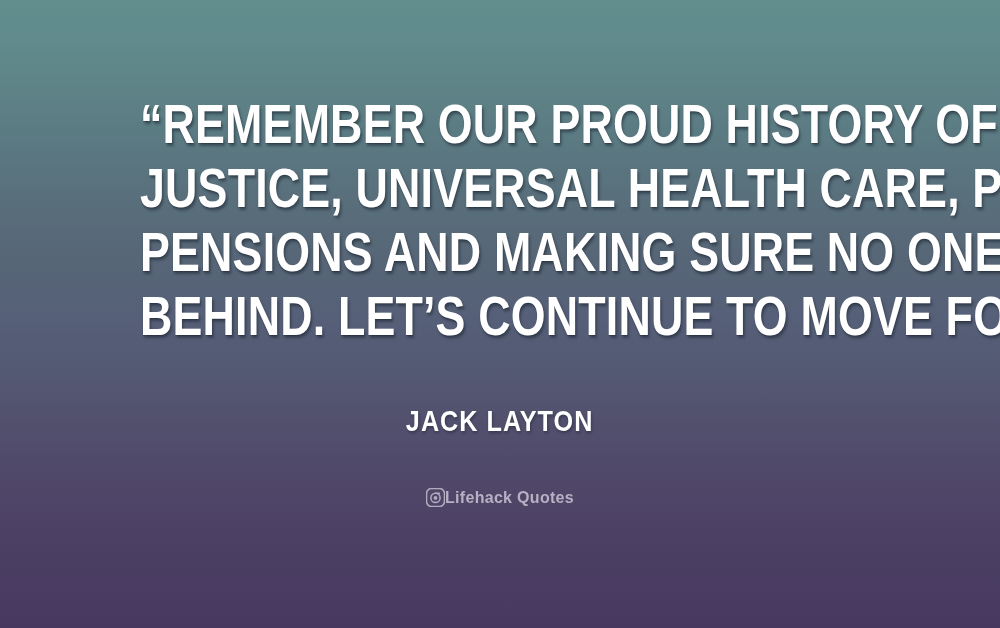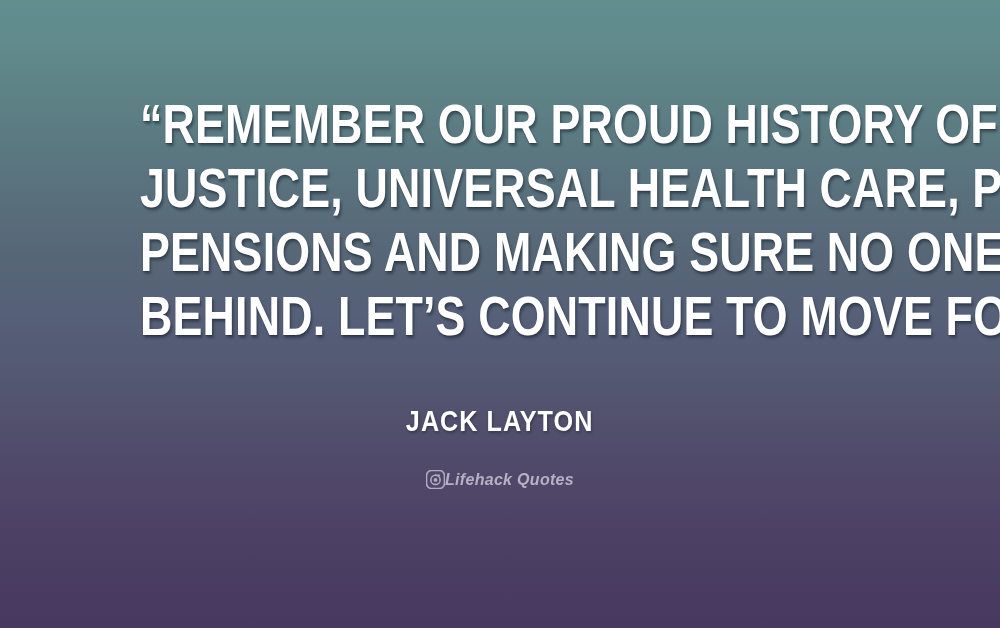--- a/index.html
+++ b/index.html
@@ -74,26 +74,25 @@
     letter-spacing: 1.2px;
     text-transform: uppercase;
     transform: scaleX(0.84);
     text-shadow:
       1px 2px 3px rgba(20, 28, 40, 0.42);
     white-space: nowrap;
   }
 
   
   #brand {
-    margin-top: 32px;
+    margin-top: 50px;
     display: flex;
     align-items: center;
     justify-content: center;
     gap: 0;
-    font-style: italic;
   }
   #brand-logo-icon {
     width: 19px;
     height: 19px;
     display: block;
     flex: 0 0 auto;
     opacity: 0.96;
   }
   #brand-name {
     color: #b6b1c3;

